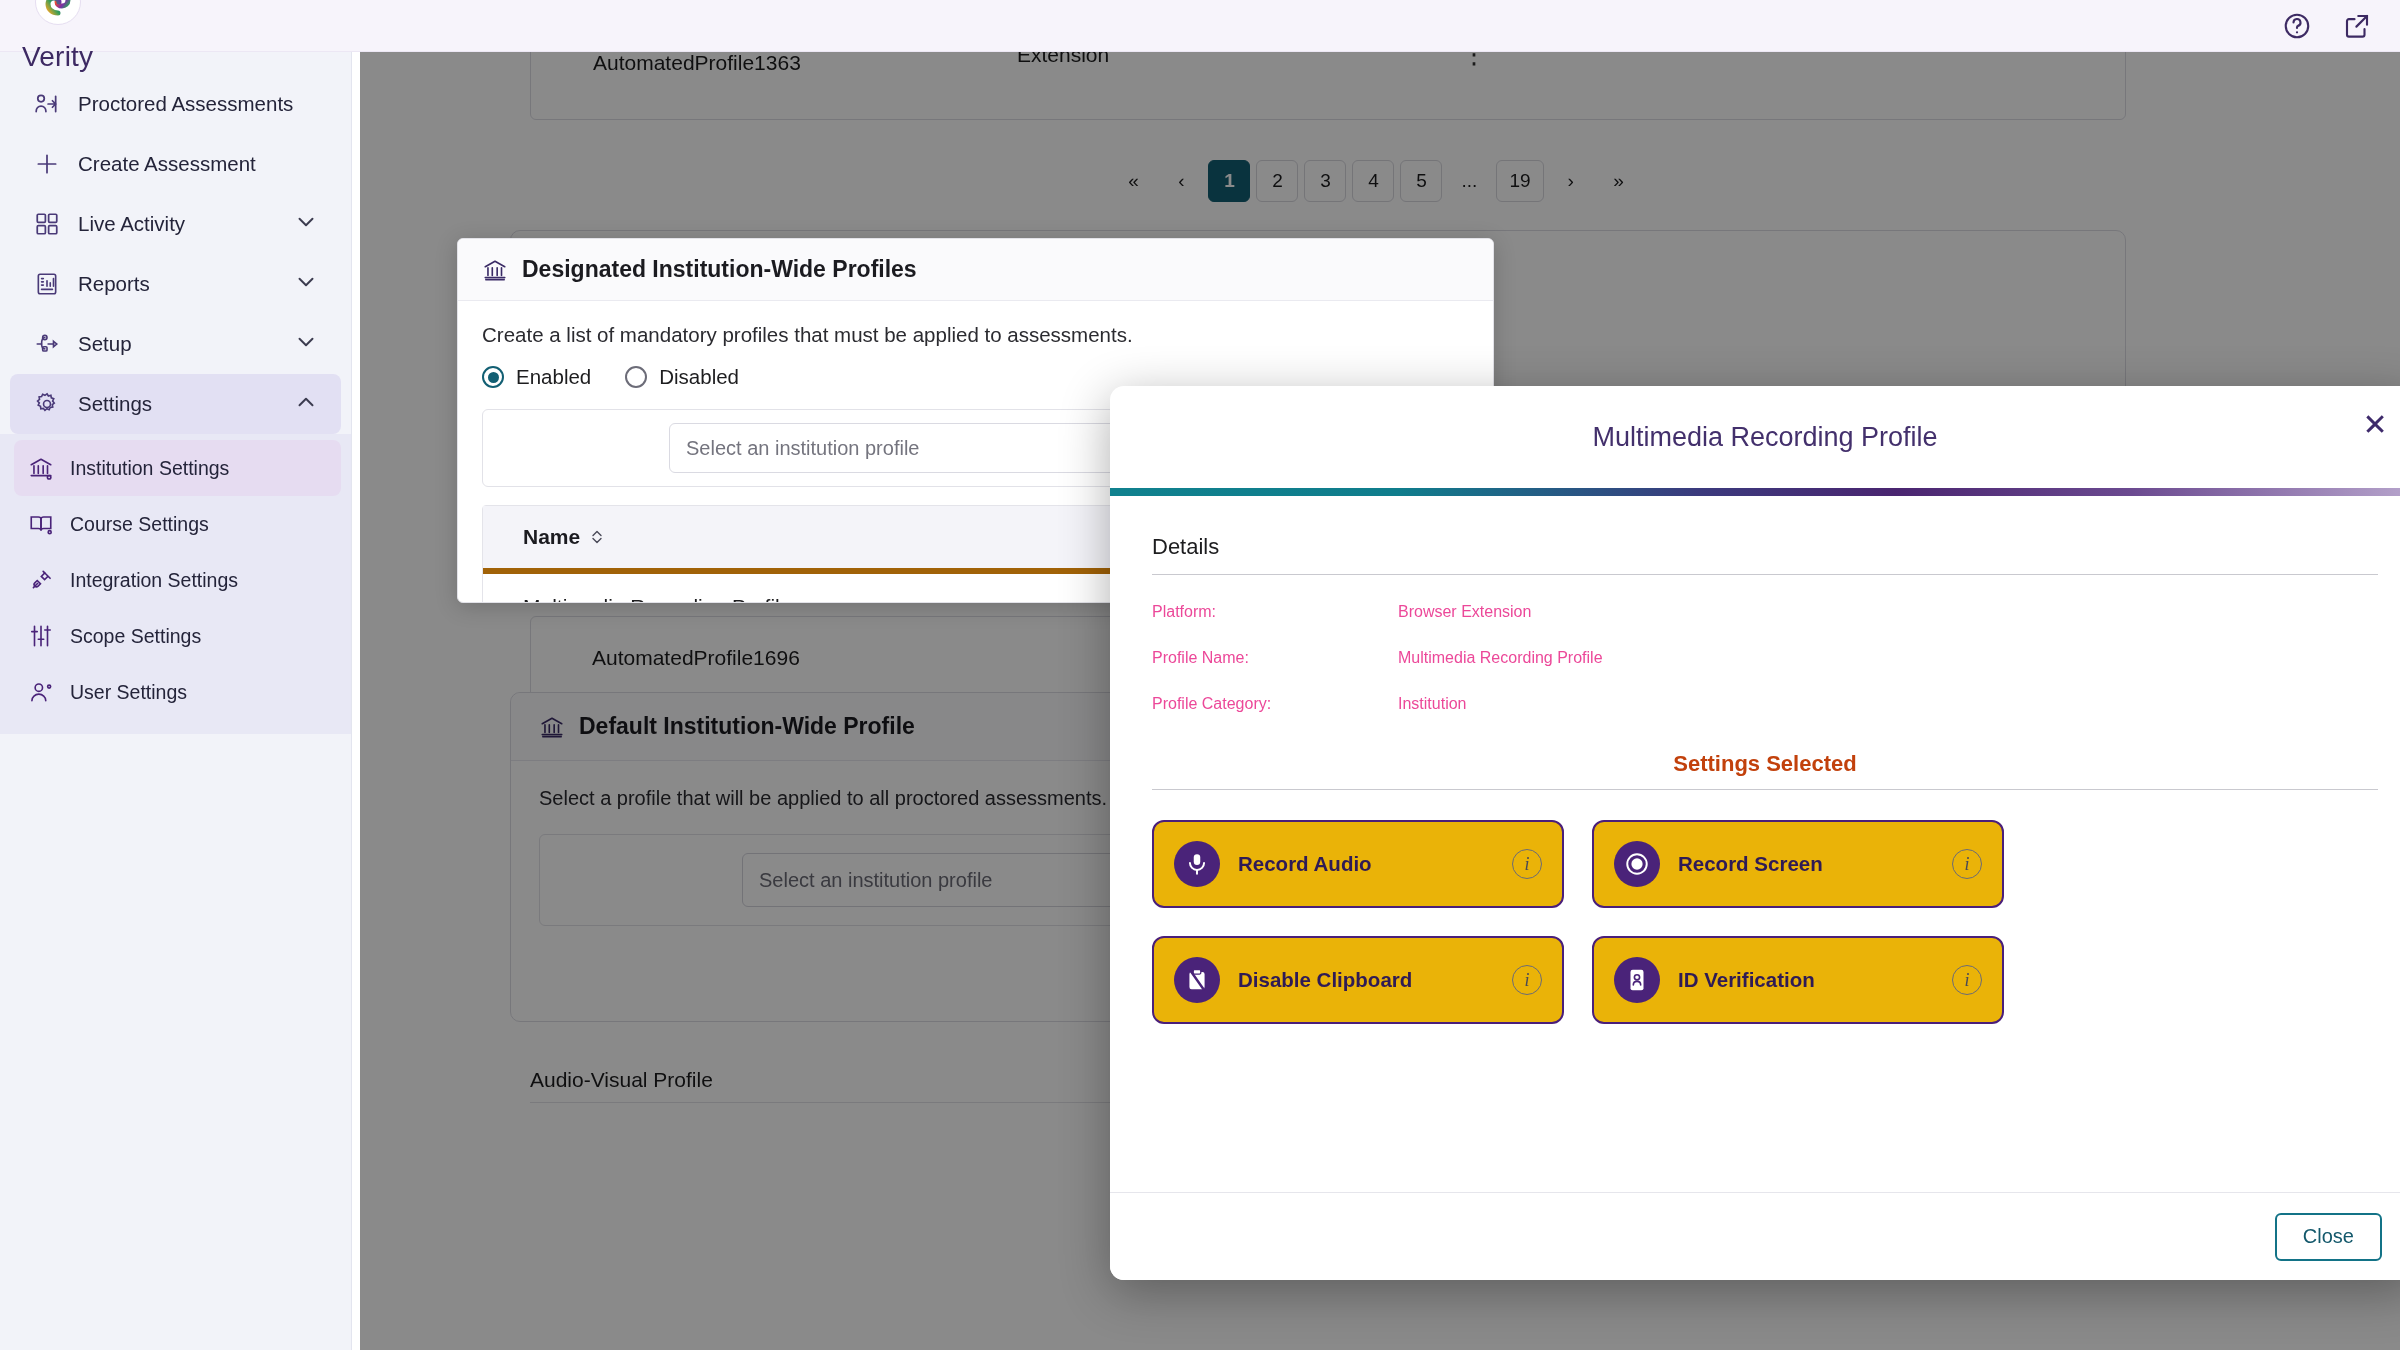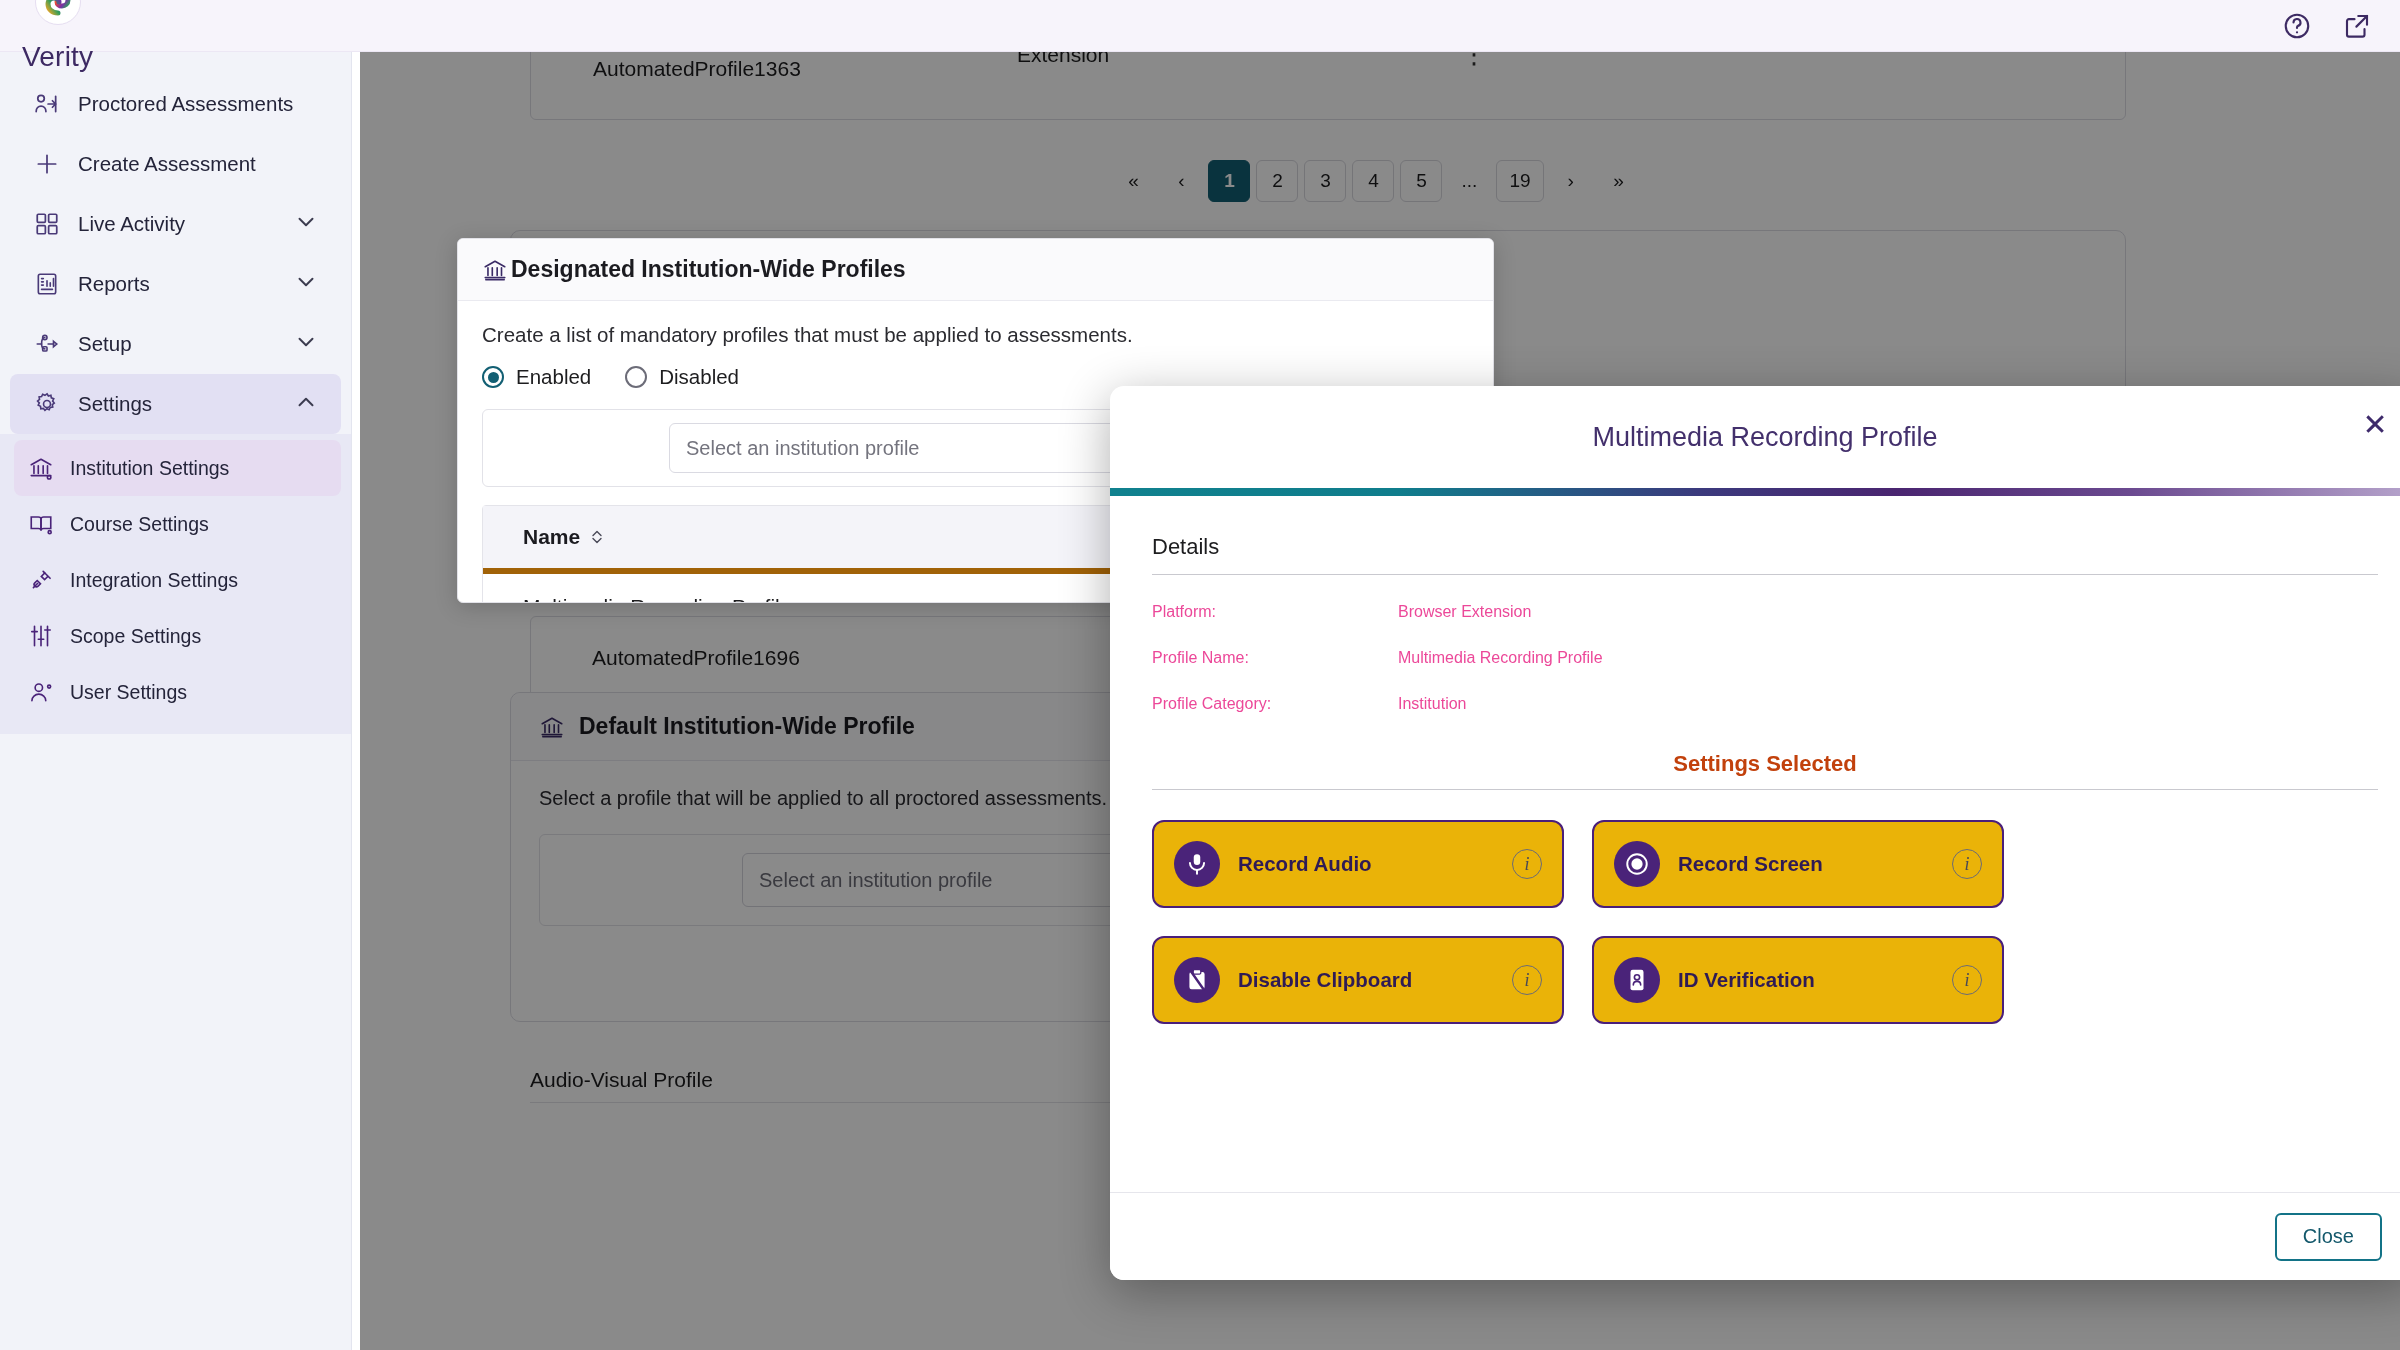--- a/index.html
+++ b/index.html
@@ -62,21 +62,21 @@
     width: 2048px; height: 1298px;
     background: #ffffff; overflow: hidden;
   }
   .row-text { font-size: 21px; color: #1d1d1f; }
 
   
   .top-table {
     position: absolute; left: 178px; top: -10px; width: 1596px; height: 78px;
     border: 1px solid #dcdce4; border-radius: 6px; background: #fff;
   }
-  .top-table .cellA { position: absolute; left: 62px; top: 14px; }
+  .top-table .cellA { position: absolute; left: 62px; top: 8px; }
   .top-table .cellB { position: absolute; left: 486px; top: 0px; }
   .top-table .cellC { position: absolute; left: 930px; top: -4px; font-size: 26px; letter-spacing: 2px; color:#333; }
 
   
   .pagination {
     position: absolute; left: 0; top: 108px; width: 2048px;
     display: flex; justify-content: center; align-items: center; gap: 6px;
   }
   .pg {
     min-width: 42px; height: 42px; padding: 0 12px;
@@ -114,21 +114,21 @@
   }
 
   
   .float-panel {
     position: absolute; left: 457px; top: 238px; width: 1037px; height: 365px;
     background: #fff; border: 1px solid #e2e2e8; border-radius: 6px;
     box-shadow: 0 4px 22px rgba(0,0,0,.18);
     z-index: 60; overflow: hidden;
   }
   .fp-head {
-    display:flex; align-items:center; gap: 3px;
+    display:flex; align-items:center; gap: 14px;
     height: 62px; padding: 0 24px; background: #fafafc;
     border-bottom: 1px solid #eaeaf0;
     font-size: 23px; font-weight: 700; color: #1b1b20;
   }
   .fp-body { padding: 22px 24px 0 24px; }
   .fp-desc { font-size: 20.5px; color: #2b2b30; }
   .radios { display: flex; align-items: center; gap: 34px; margin-top: 18px; }
   .radio { display: flex; align-items: center; gap: 12px; font-size: 20.5px; color:#1d1d1f; cursor:pointer; }
   .rdot {
     width: 22px; height: 22px; border-radius: 50%;

